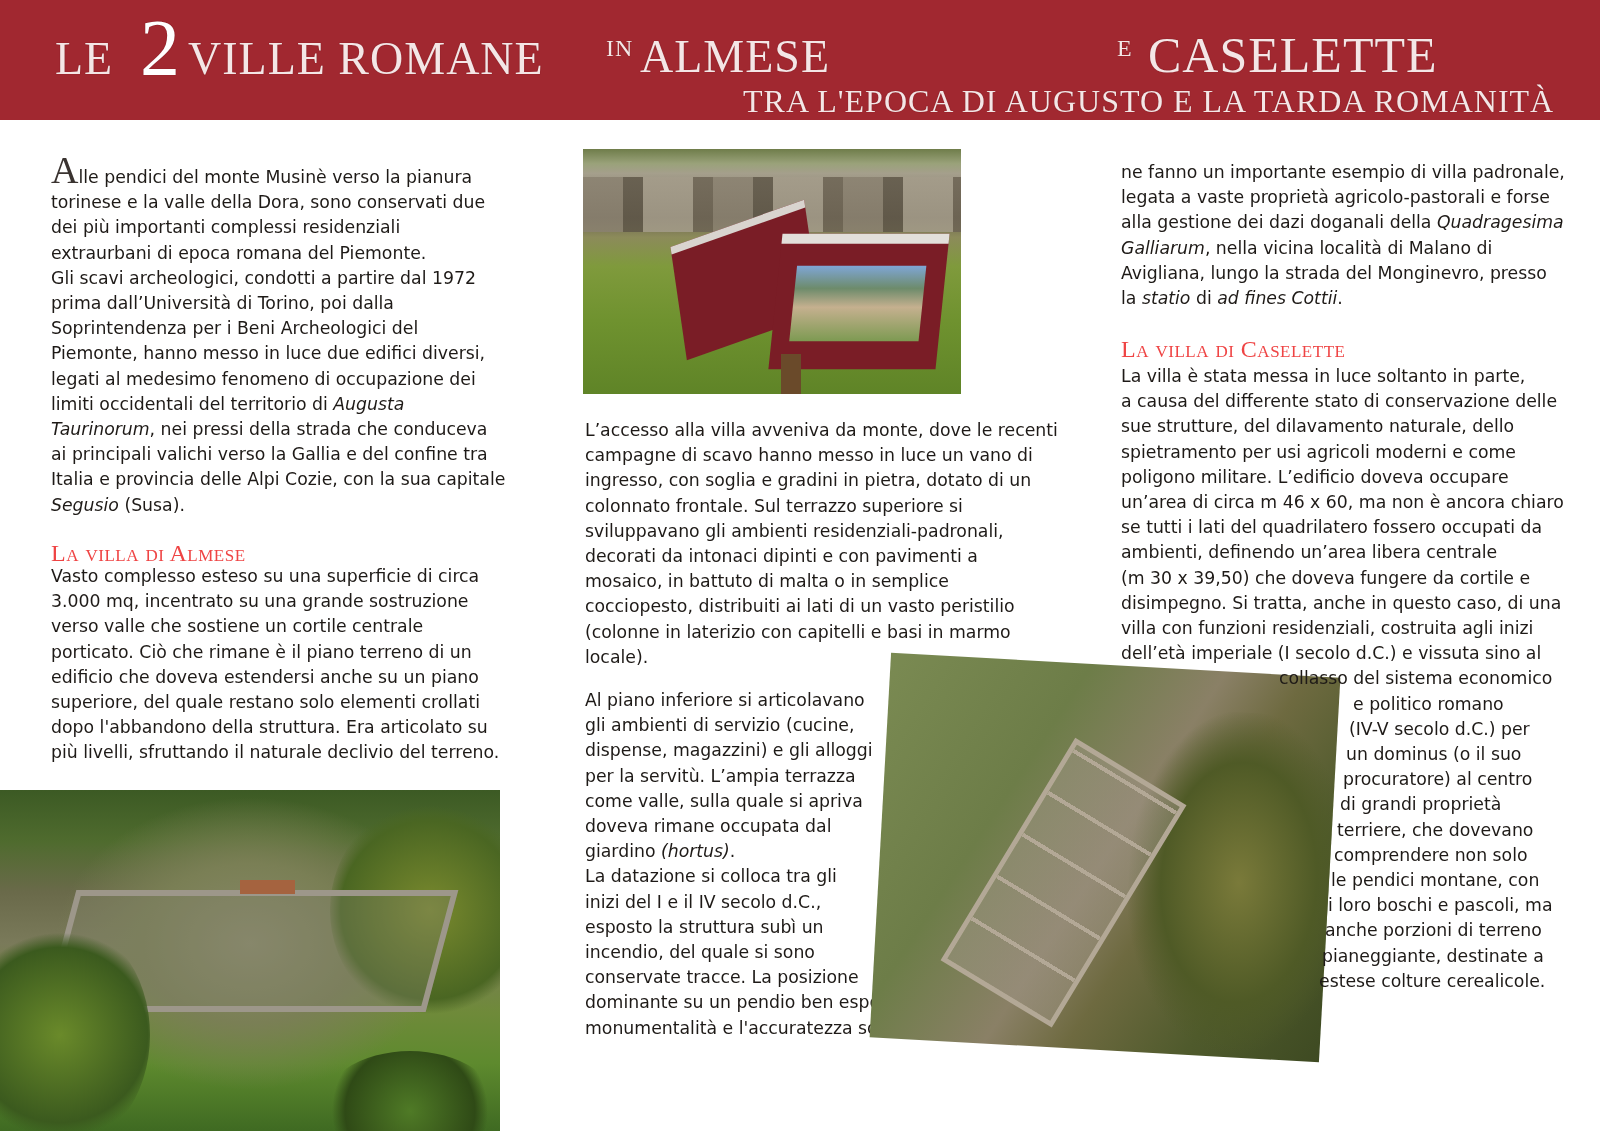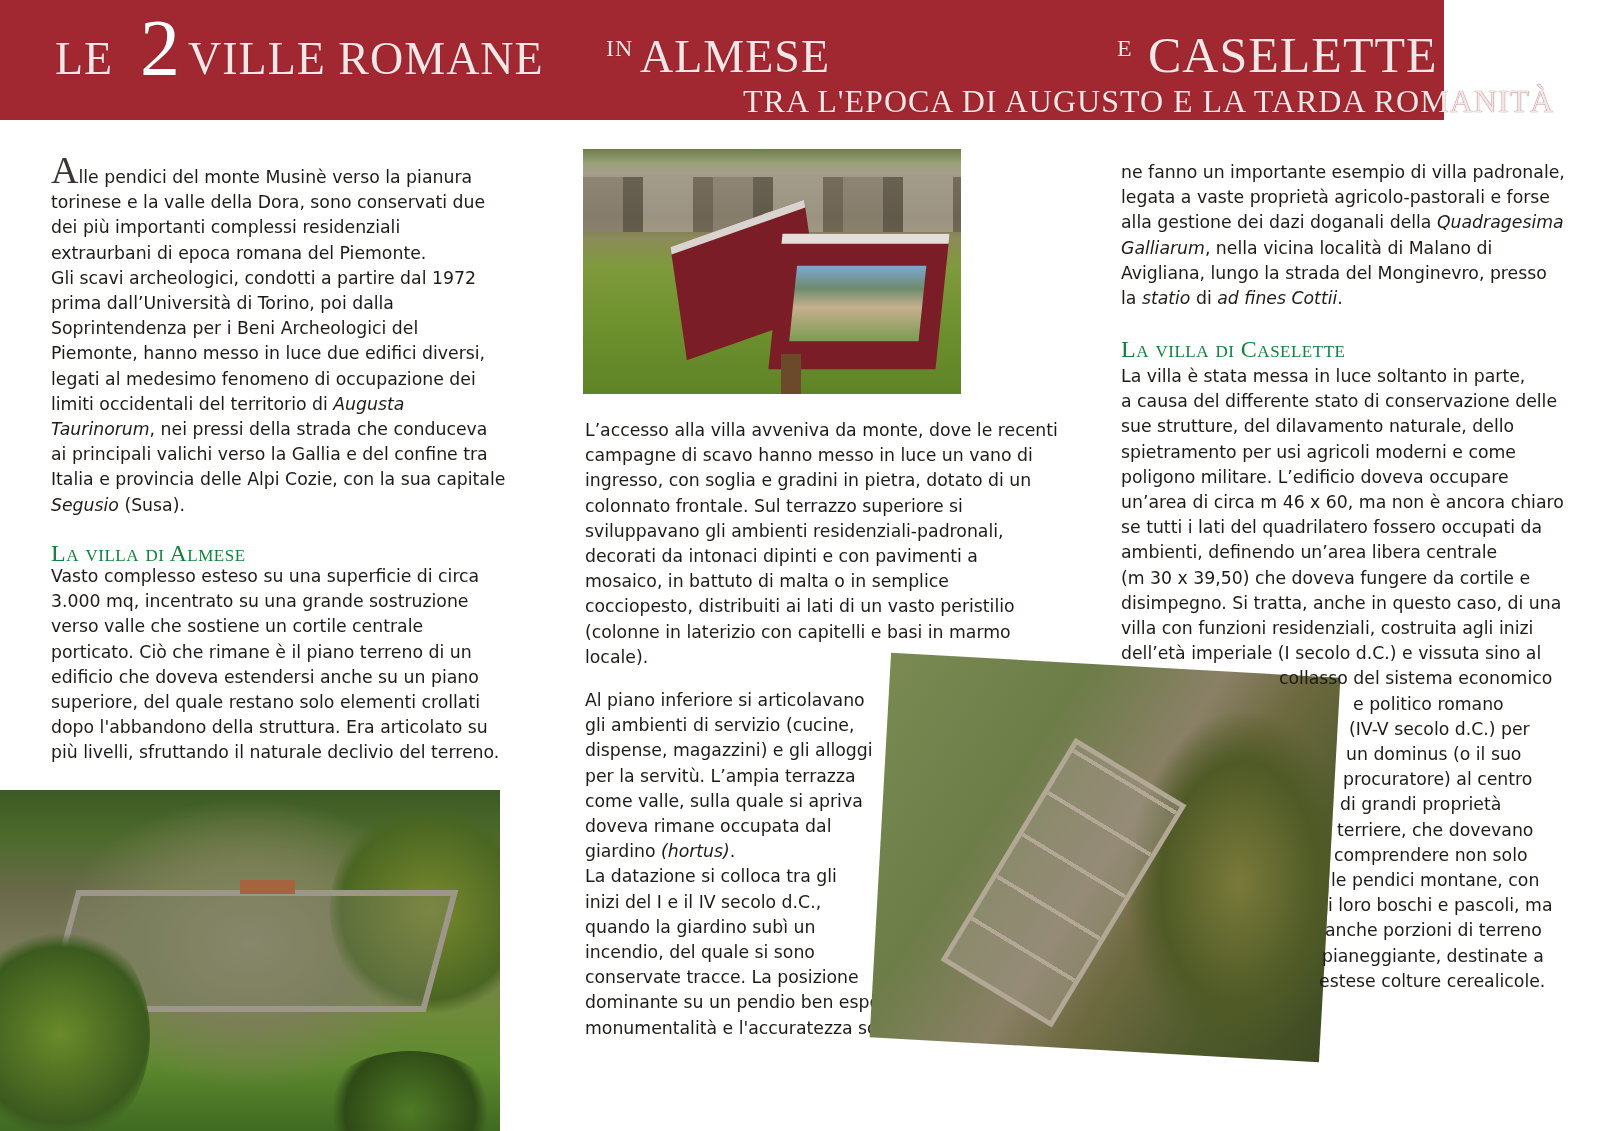--- a/index.html
+++ b/index.html
@@ -3,21 +3,21 @@
 <meta charset="utf-8">
 <style>
   html, body { margin: 0; padding: 0; }
   body {
     width: 1600px; height: 1131px; position: relative; overflow: hidden;
     background: #ffffff;
     font-family: "DejaVu Sans", sans-serif;
     color: #1e1a17;
   }
   .header {
-    position: absolute; left: 0; top: 0; width: 1444px; height: 120px;
+    position: absolute; left: 0; top: 0; width: 1600px; height: 120px;
     background: #a12830;
   }
   .hdr-text {
     position: absolute; color: #f4e6e6;
     font-family: "Liberation Serif", serif; font-weight: normal;
     letter-spacing: 1px; white-space: nowrap; line-height: 1;
     text-shadow: 0 0 1px #6d1319;
   }
   .t-le { left: 55px; top: 36px; font-size: 46px; }
   .t-two { left: 140px; top: 8px; font-size: 80px; color: #ffffff; }
@@ -34,21 +34,21 @@
     font-family: "DejaVu Sans", sans-serif;
   }
   .col-text p { margin: 0; }
   .col-text i { font-style: italic; }
   .dropcap {
     font-family: "Liberation Serif", serif; font-size: 38px; line-height: 20px;
     color: #3a3330;
   }
   .section-title {
     position: absolute; font-family: "Liberation Serif", serif;
-    font-size: 24px; color: #15803d; letter-spacing: 0.5px; white-space: nowrap;
+    font-size: 24px; color: #ef4444; letter-spacing: 0.5px; white-space: nowrap;
     font-variant: small-caps;
   }
 
   .photo { position: absolute; overflow: hidden; }
   
   .photo-sign {
     left: 583px; top: 149px; width: 378px; height: 245px;
     background:
       linear-gradient(180deg, #6f7d4a 0%, #9aa27a 6%, #a59f8c 10%, #8d8574 18%, #6a6251 28%, #8c8b5a 36%, #7f9a3c 48%, #6f922f 70%, #5f8427 100%);
   }
@@ -184,21 +184,21 @@
 <div class="col-text" style="left:585px; top:688px;">
   <p>Al piano inferiore si articolavano</p>
   <p>gli ambienti di servizio (cucine,</p>
   <p>dispense, magazzini) e gli alloggi</p>
   <p>per la servitù. L’ampia terrazza</p>
   <p>come valle, sulla quale si apriva</p>
   <p>doveva rimane occupata dal</p>
   <p><span>giardino </span><i>(hortus)</i><span>.</span></p>
   <p>La datazione si colloca tra gli</p>
   <p>inizi del I e il IV secolo d.C.,</p>
-  <p>quando la giardino subì un</p>
+  <p>esposto la struttura subì un</p>
   <p>incendio, del quale si sono</p>
   <p>conservate tracce. La posizione</p>
   <p>dominante su un pendio ben esposto, la</p>
   <p>monumentalità e l'accuratezza solo realizzazione,</p>
 </div>
 
 <div class="photo photo-caselette" title="Aerial view of the Roman villa of Caselette">
   <div class="cas-trees"></div>
   <div class="cas-walls"></div>
 </div>

